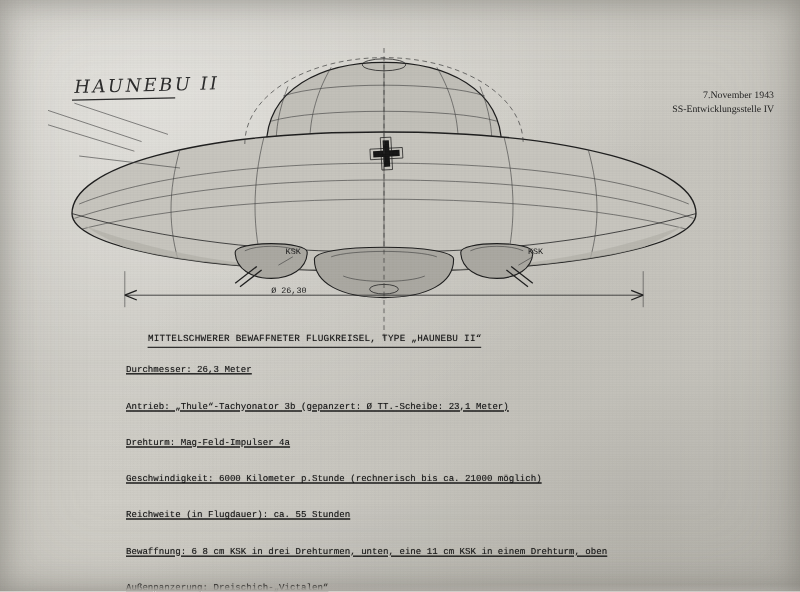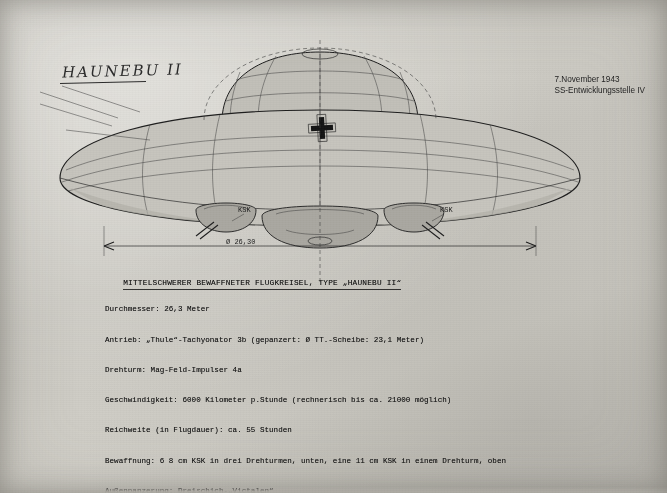--- a/index.html
+++ b/index.html
@@ -59,22 +59,22 @@
     width: 86px;
     height: 0;
     border-top: 1.4px solid #2b2b2b;
     transform: rotate(-1.2deg);
   }
 
   .header-right {
     position: absolute;
     right: 22px;
     top: 74px;
-    text-align: left;
-    font-family: Liberation Sans, sans-serif;
+    text-align: right;
+    font-family: Liberation Serif, serif;
     font-size: 8.2px;
     line-height: 11px;
     color: #1e1e1e;
     white-space: pre;
   }
 
   
   #drawing {
     position: absolute;
     left: 0;
@@ -97,21 +97,21 @@
     text-shadow: 0 0 0.6px rgba(0,0,0,0.45);
   }
   .body-title {
     font-size: 7.8px;
     letter-spacing: 0.2px;
     margin-bottom: 4px;
     border-bottom: 1px solid rgba(20,20,20,0.85);
     display: inline-block;
     padding-bottom: 1px;
   }
-  .spec-line { display: block; }
+  .spec-line { display: block; text-decoration: underline; }
   .blur {
     filter: blur(0.18px);
   }
   .line-cut {
     position: absolute;
     left: 0;
     right: 0;
     bottom: 0;
     height: 6px;
     background: linear-gradient(to bottom, rgba(207,205,198,0) 0%, rgba(207,205,198,0.95) 80%);

